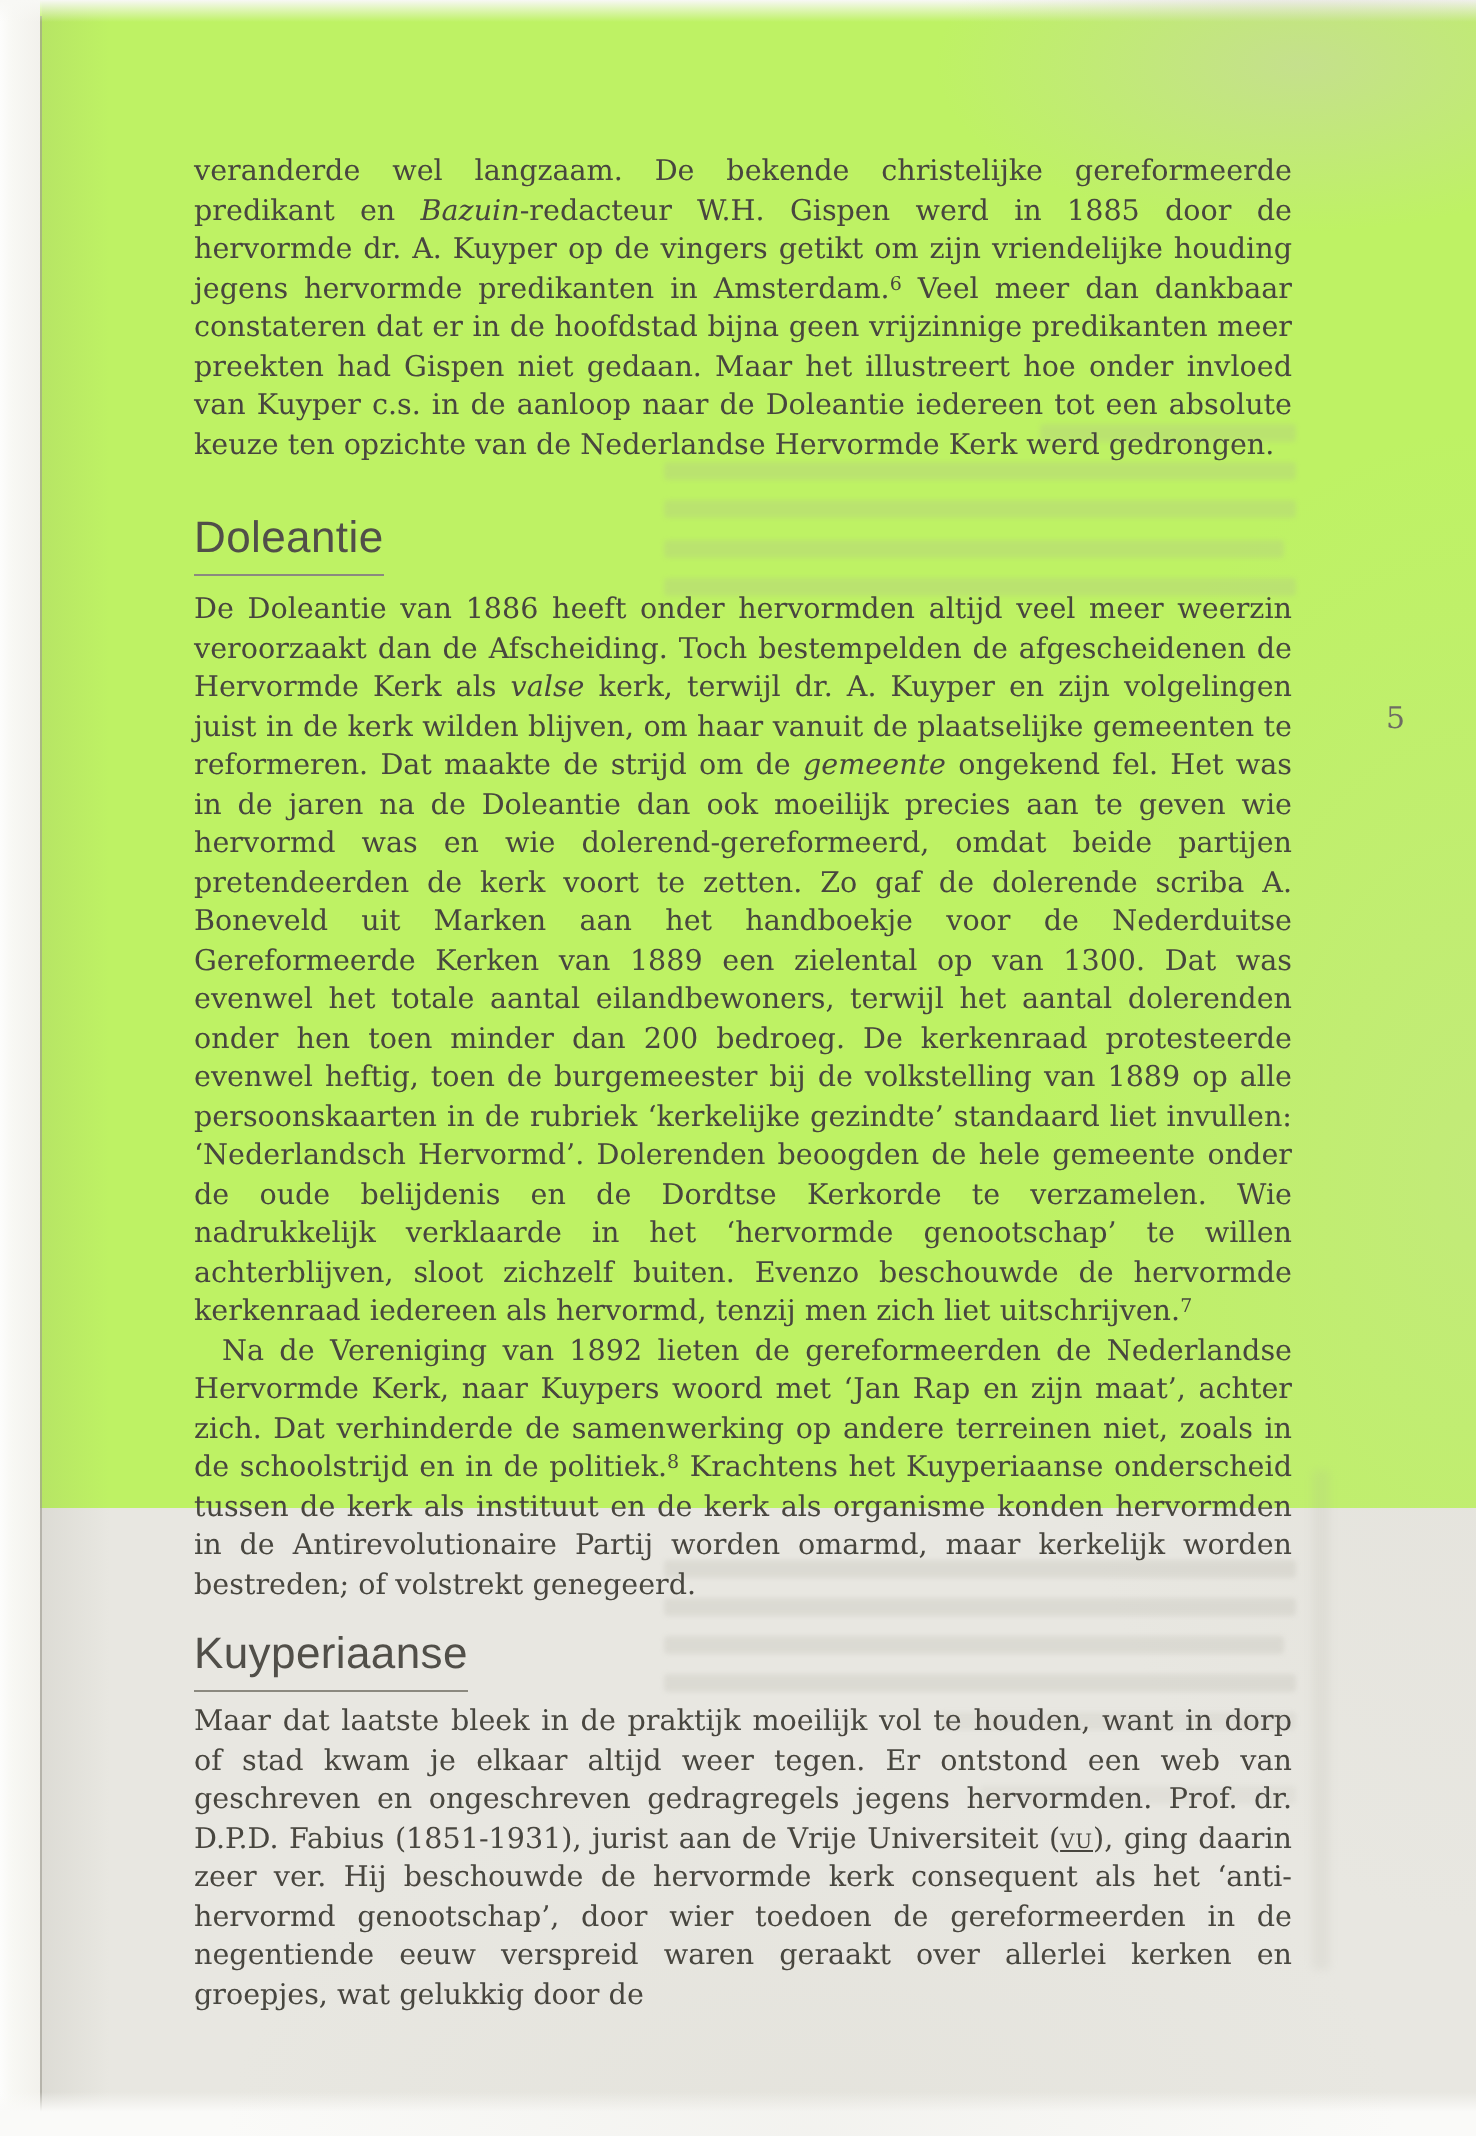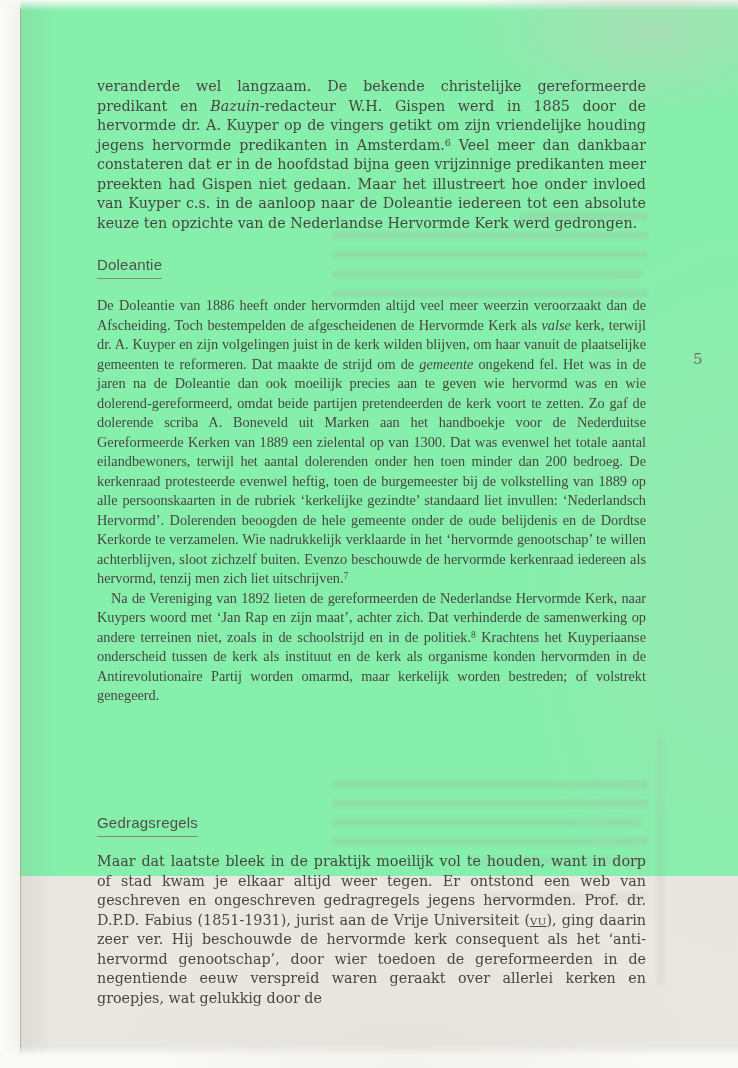--- a/index.html
+++ b/index.html
@@ -1,17 +1,17 @@
 <!DOCTYPE html>
 <html><head>
 <meta charset="utf-8">
 <style>
   html,body{margin:0;padding:0;}
   body{width:738px;height:1068px;overflow:hidden;background:#e8e7e1;}
-  .scene{position:relative;width:738px;height:876px;background:#86efac;}
+  .scene{position:relative;width:738px;height:754px;background:#bef264;}
 
   
   .edge-left{position:absolute;left:0;top:0;width:20px;height:1068px;
     background:linear-gradient(90deg,#fdfdfc 0,#f8f8f4 6px,#f2f1ec 20px);}
   .spine-line{position:absolute;left:20px;top:8px;width:1px;height:1060px;background:#9b988d;opacity:.65;}
   .spine-shade{position:absolute;left:21px;top:0;width:34px;height:1068px;
     background:linear-gradient(90deg,rgba(120,117,106,.10),rgba(120,117,106,0));}
   .edge-top{position:absolute;left:0;top:0;width:738px;height:11px;
     background:linear-gradient(180deg,#f8f8f5,rgba(248,248,245,0));}
   .edge-bottom{position:absolute;left:0;top:1046px;width:738px;height:22px;
@@ -31,21 +31,21 @@
     font-family:"DejaVu Serif","Liberation Serif",serif;
     font-size:14.3px;line-height:19.5px;text-align:justify;}
   .text-abs p{margin:0;padding:0;}
   .text-abs p.indent{text-indent:14px;}
   .italic{font-style:italic;}
   .smallcaps{font-variant:small-caps;letter-spacing:.4px;text-decoration:underline;}
   sup{font-size:9.5px;line-height:0;vertical-align:4px;}
 
   .section-heading{position:absolute;left:97px;
     font-family:"Liberation Sans","DejaVu Sans",sans-serif;
-    font-size:15px;color:#514f49;letter-spacing:.2px;}
+    font-size:22px;color:#514f49;letter-spacing:.2px;}
   .section-heading span{display:inline-block;padding-bottom:5px;border-bottom:1px solid #8b897f;}
 
   .page-number{position:absolute;left:693px;top:350px;
     font-family:"DejaVu Serif","Liberation Serif",serif;
     font-size:15px;color:#6e6c64;}
 </style>
 </head>
 <body>
 
 <div class="scene">
@@ -71,27 +71,27 @@
   <div class="ghost v" style="left:656px;top:735px;width:9px;height:250px;"></div>
 
   <div class="text-abs" style="top:77px;">
     <p><span>veranderde wel langzaam. De bekende christelijke gereformeerde predikant en </span><span class="italic">Bazuin</span><span>-redacteur W.H. Gispen werd in 1885 door de hervormde dr. A. Kuyper op de vingers getikt om zijn vriendelijke houding jegens hervormde predikanten in Amsterdam.</span><sup>6</sup><span> Veel meer dan dankbaar constateren dat er in de hoofdstad bijna geen vrijzinnige predikanten meer preekten had Gispen niet gedaan. Maar het illustreert hoe onder invloed van Kuyper c.s. in de aanloop naar de Doleantie iedereen tot een absolute keuze ten opzichte van de Nederlandse Hervormde Kerk werd gedrongen.</span></p>
   </div>
 
   <div class="section-heading" style="top:256px;">
     <span>Doleantie</span>
   </div>
 
-  <div class="text-abs" style="top:296px;font-family:Liberation Serif, serif;">
+  <div class="text-abs" style="top:296px;">
     <p><span>De Doleantie van 1886 heeft onder hervormden altijd veel meer weerzin veroorzaakt dan de Afscheiding. Toch bestempelden de afgescheidenen de Hervormde Kerk als </span><span class="italic">valse</span><span> kerk, terwijl dr. A. Kuyper en zijn volgelingen juist in de kerk wilden blijven, om haar vanuit de plaatselijke gemeenten te reformeren. Dat maakte de strijd om de </span><span class="italic">gemeente</span><span> ongekend fel. Het was in de jaren na de Doleantie dan ook moeilijk precies aan te geven wie hervormd was en wie dolerend-gereformeerd, omdat beide partijen pretendeerden de kerk voort te zetten. Zo gaf de dolerende scriba A. Boneveld uit Marken aan het handboekje voor de Nederduitse Gereformeerde Kerken van 1889 een zielental op van 1300. Dat was evenwel het totale aantal eilandbewoners, terwijl het aantal dolerenden onder hen toen minder dan 200 bedroeg. De kerkenraad protesteerde evenwel heftig, toen de burgemeester bij de volkstelling van 1889 op alle persoonskaarten in de rubriek ‘kerkelijke gezindte’ standaard liet invullen: ‘Nederlandsch Hervormd’. Dolerenden beoogden de hele gemeente onder de oude belijdenis en de Dordtse Kerkorde te verzamelen. Wie nadrukkelijk verklaarde in het ‘hervormde genootschap’ te willen achterblijven, sloot zichzelf buiten. Evenzo beschouwde de hervormde kerkenraad iedereen als hervormd, tenzij men zich liet uitschrijven.</span><sup>7</sup></p>
     <p class="indent"><span>Na de Vereniging van 1892 lieten de gereformeerden de Nederlandse Hervormde Kerk, naar Kuypers woord met ‘Jan Rap en zijn maat’, achter zich. Dat verhinderde de samenwerking op andere terreinen niet, zoals in de schoolstrijd en in de politiek.</span><sup>8</sup><span> Krachtens het Kuyperiaanse onderscheid tussen de kerk als instituut en de kerk als organisme konden hervormden in de Antirevolutionaire Partij worden omarmd, maar kerkelijk worden bestreden; of volstrekt genegeerd.</span></p>
   </div>
 
   <div class="section-heading" style="top:814px;">
-    <span>Gedragsregels</span>
+    <span>Kuyperiaanse</span>
   </div>
 
   <div class="text-abs" style="top:852px;">
     <p><span>Maar dat laatste bleek in de praktijk moeilijk vol te houden, want in dorp of stad kwam je elkaar altijd weer tegen. Er ontstond een web van geschreven en ongeschreven gedragregels jegens hervormden. Prof. dr. D.P.D. Fabius (1851-1931), jurist aan de Vrije Universiteit (</span><span class="smallcaps">vu</span><span>), ging daarin zeer ver. Hij beschouwde de hervormde kerk consequent als het ‘anti-hervormd genootschap’, door wier toedoen de gereformeerden in de negentiende eeuw verspreid waren geraakt over allerlei kerken en groepjes, wat gelukkig door de</span></p>
   </div>
 
   <div class="page-number">5</div>
 
 </div>
 

